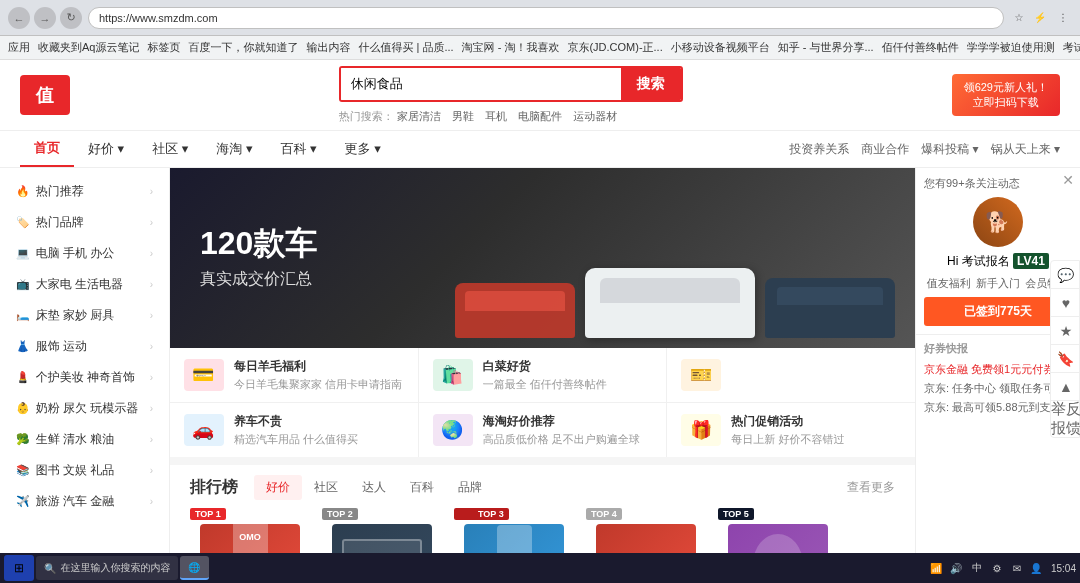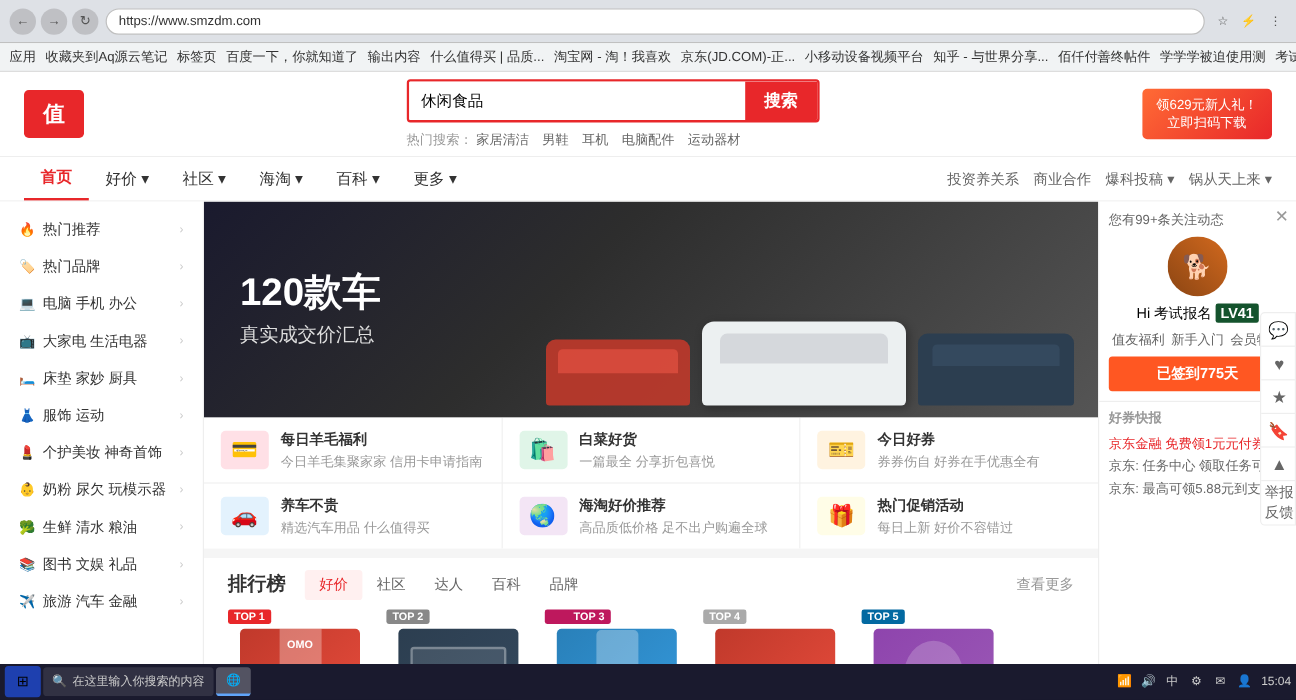--- a/index.html
+++ b/index.html
@@ -106,21 +106,21 @@
     .ranking-tab { padding: 4px 12px; font-size: 12px; color: #666; cursor: pointer; border-radius: 3px; }
     .ranking-tab.active { color: #e8272a; background: #fff0f0; }
     .ranking-more { margin-left: auto; font-size: 12px; color: #999; cursor: pointer; }
 
     .ranking-items { display: flex; gap: 12px; }
     .ranking-item { display: flex; flex-direction: column; align-items: center; width: 120px; cursor: pointer; }
     .ranking-badge { display: flex; align-items: center; gap: 4px; margin-bottom: 4px; width: 100%; }
     .badge-top { background: #e8272a; color: white; font-size: 9px; font-weight: bold; padding: 1px 5px; border-radius: 2px; }
     .badge-top.gold { background: #e8272a; }
     .badge-top.silver { background: #888; }
-    .badge-top.bronze { background: #be185d; padding-left: 24px; }
+    .badge-top.bronze { background: #b91c1c; padding-left: 24px; }
     .ranking-img { width: 100px; height: 80px; background: #f0f0f0; border-radius: 4px; display: flex; align-items: center; justify-content: center; overflow: hidden; }
     .product-img-red { background: linear-gradient(135deg, #c0392b, #e74c3c); }
     .product-img-dark { background: linear-gradient(135deg, #2c3e50, #34495e); }
     .product-img-blue { background: linear-gradient(135deg, #2980b9, #3498db); }
 
     
     .taskbar { position: fixed; bottom: 0; left: 0; width: 1080px; height: 30px; background: #1a1a2e; display: flex; align-items: center; padding: 0 4px; gap: 2px; z-index: 1000; }
     .taskbar-start { width: 30px; height: 26px; background: #1e40af; border-radius: 3px; display: flex; align-items: center; justify-content: center; cursor: pointer; }
     .taskbar-item { height: 24px; padding: 0 8px; background: rgba(255,255,255,0.1); border-radius: 3px; display: flex; align-items: center; gap: 4px; cursor: pointer; font-size: 10px; color: #ccc; white-space: nowrap; }
     .taskbar-item.active { background: rgba(255,255,255,0.25); border-bottom: 2px solid #60a5fa; }
@@ -326,29 +326,25 @@
           <div class="feature-icon pink">💳</div>
           <div class="feature-text">
             <div class="feature-title">每日羊毛福利</div>
             <div class="feature-desc">今日羊毛集聚家家 信用卡申请指南</div>
           </div>
         </div>
         <div class="feature-card">
           <div class="feature-icon green">🛍️</div>
           <div class="feature-text">
             <div class="feature-title">白菜好货</div>
-            <div class="feature-desc">一篇最全 分享折包喜悦</div>
+            <div class="feature-desc">一篇最全 佰仟付善终帖件</div>
           </div>
         </div>
         <div class="feature-card">
           <div class="feature-icon orange">🎫</div>
-          <div class="feature-text">
-            <div class="feature-title">今日好券</div>
-            <div class="feature-desc">券券伤自 好券在手优惠全有</div>
-          </div>
         </div>
         <div class="feature-card">
           <div class="feature-icon blue">🚗</div>
           <div class="feature-text">
             <div class="feature-title">养车不贵</div>
             <div class="feature-desc">精选汽车用品 什么值得买</div>
           </div>
         </div>
         <div class="feature-card">
           <div class="feature-icon purple">🌏</div>
@@ -413,21 +409,21 @@
             <div class="ranking-badge">
               <span class="badge-top" style="background:#aaa;">TOP 4</span>
             </div>
             <div class="ranking-img" style="background: linear-gradient(135deg, #c0392b, #e74c3c); display:flex; align-items:center; justify-content:center; flex-direction:column; gap:2px;">
               <div style="color:white; font-size:10px; font-weight:bold; text-align:center;">中国工商银行</div>
               <div style="width:40px; height:2px; background:rgba(255,255,255,0.5);"></div>
             </div>
           </div>
           <div class="ranking-item">
             <div class="ranking-badge">
-              <span class="badge-top" style="background:#0369a1;">TOP 5</span>
+              <span class="badge-top" style="background:#0f172a;">TOP 5</span>
             </div>
             <div class="ranking-img" style="background: linear-gradient(135deg, #8e44ad, #9b59b6); display:flex; align-items:center; justify-content:center;">
               <div style="width:50px; height:60px; background:rgba(255,255,255,0.2); border-radius:50% 50% 10px 10px;"></div>
             </div>
           </div>
         </div>
       </div>
     </div>
 
     <div class="right-panel">
@@ -461,21 +457,21 @@
       </div>
     </div>
   </div>
 
   <div class="float-sidebar">
     <div class="float-item">💬</div>
     <div class="float-item">♥</div>
     <div class="float-item">★</div>
     <div class="float-item">🔖</div>
     <div class="float-item">▲</div>
-    <div class="float-item" style="font-size:12px; height:36px; flex-direction:column; color:#666;font-family:Liberation Mono, monospace;">
+    <div class="float-item" style="font-size:15px; height:36px; color:#666;font-family:Liberation Mono, monospace;">
       <span>举报</span>
       <span>反馈</span>
     </div>
   </div>
 </div>
 
 <div class="taskbar">
   <div class="taskbar-start">⊞</div>
   <div class="taskbar-item">
     <span>🔍</span>

